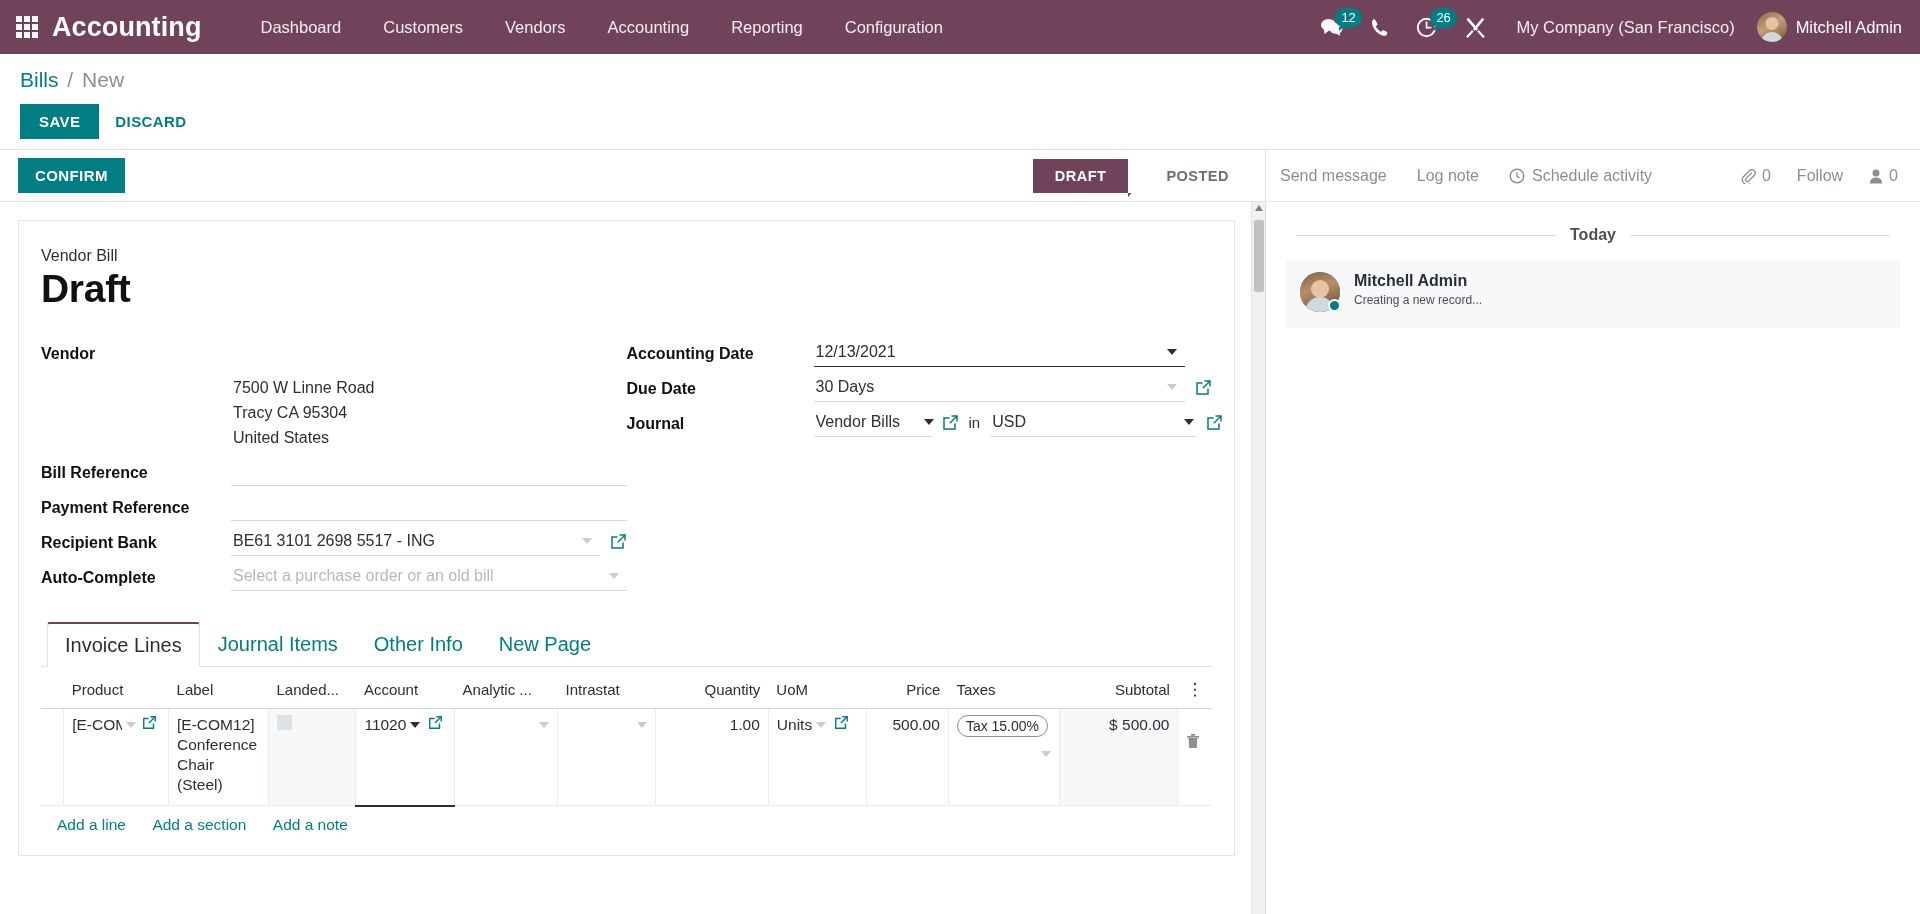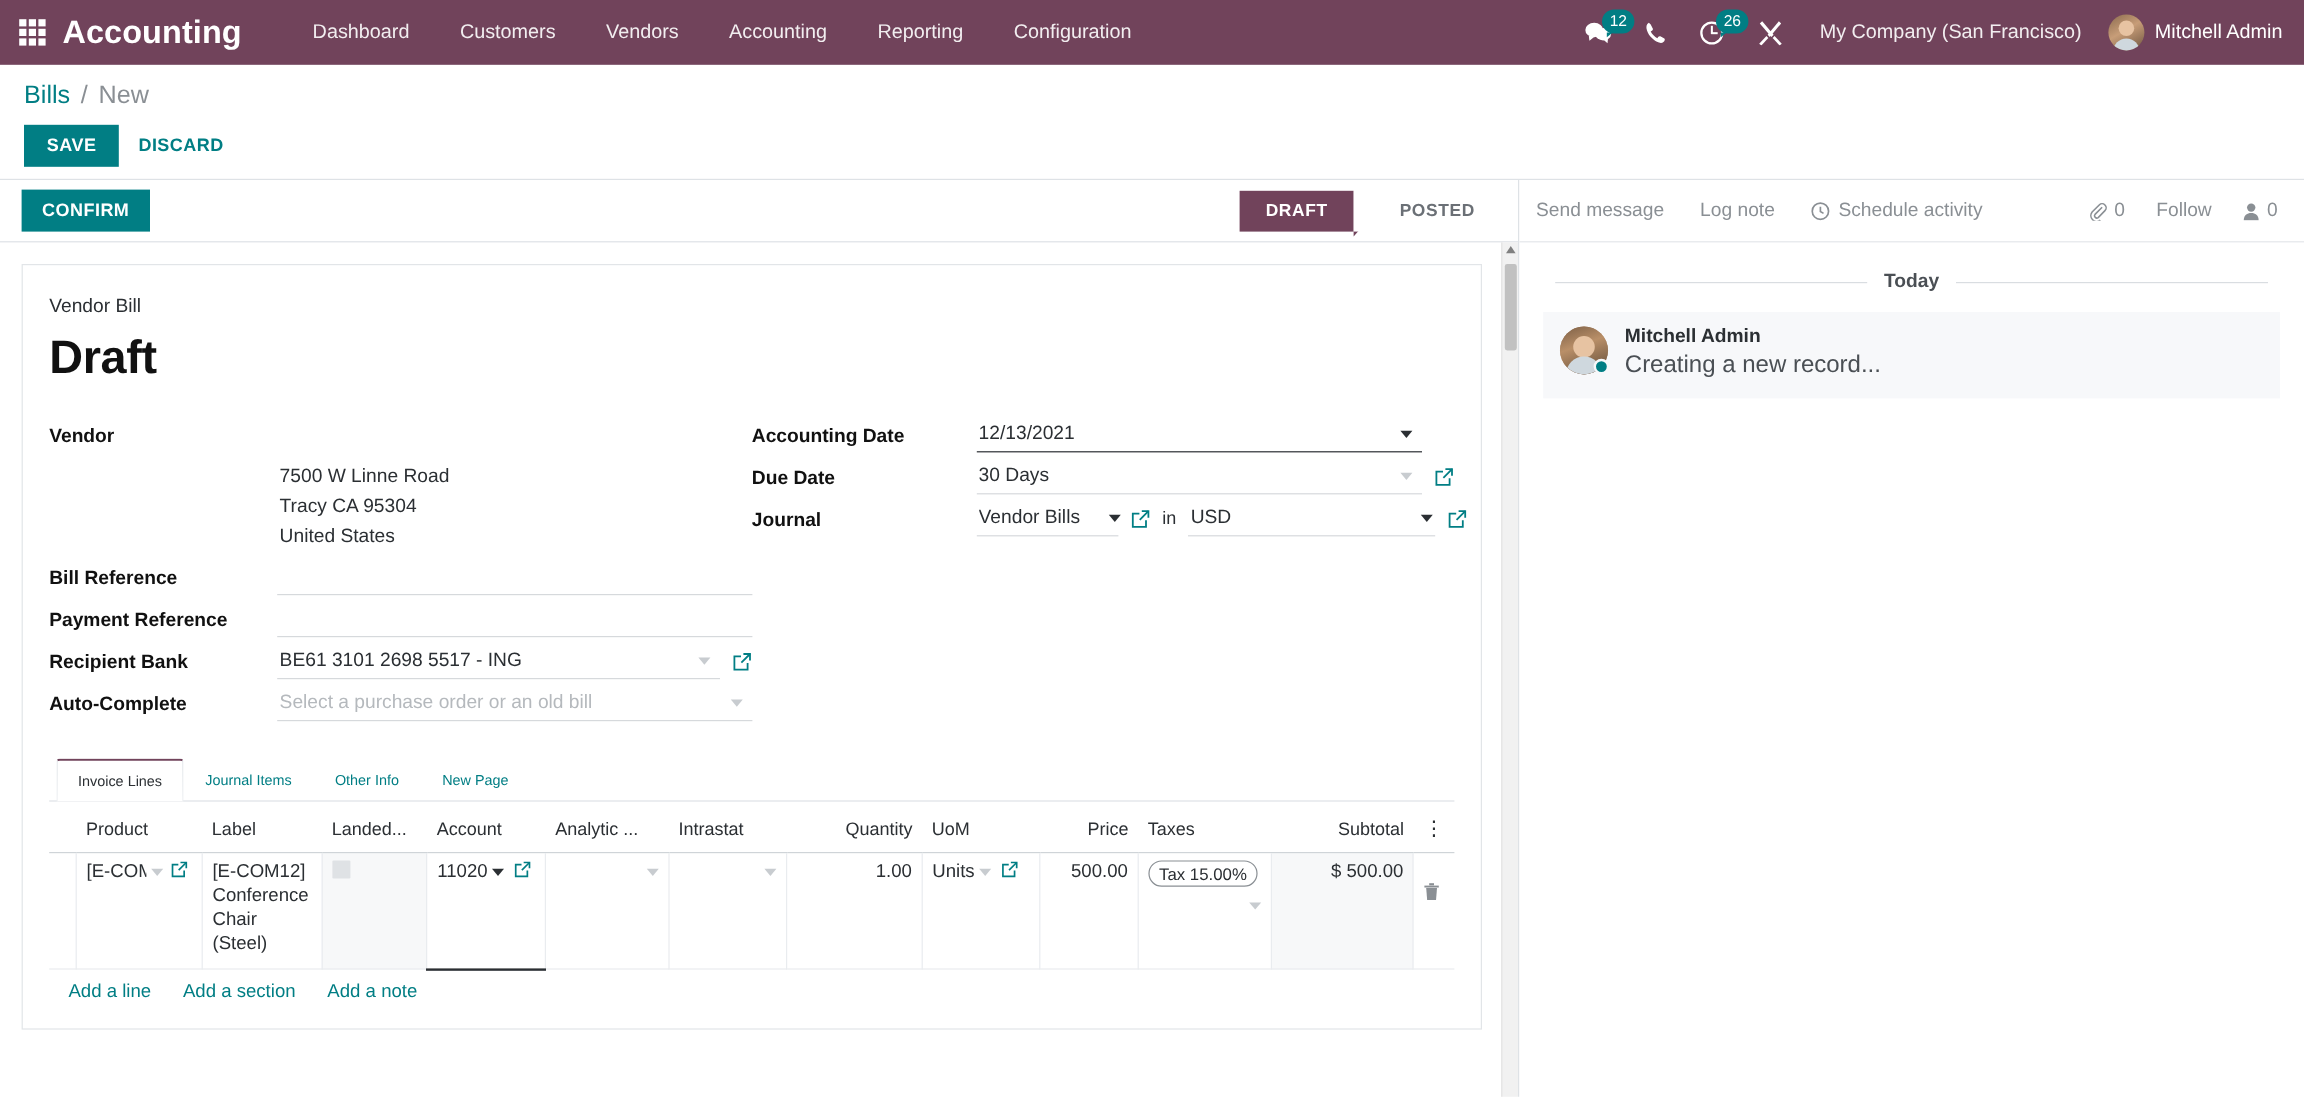--- a/index.html
+++ b/index.html
@@ -198,21 +198,21 @@
   }
 
   
   .sheet-wrap { padding: 18px 30px 0 18px; overflow: hidden; height: calc(100% - 52px); }
   .sheet {
     border: 1px solid #e2e5e8;
     background: #fff;
     padding: 26px 22px 12px 22px;
     min-height: 620px;
   }
-  .sub-title { font-size: 16px; color: #2b2f33; margin-bottom: 12px; }
+  .sub-title { font-size: 16px; color: #2b2f33; margin-bottom: 2px; }
   .rec-title {
     font-size: 39px; font-weight: bold; color: #111; letter-spacing: -0.3px;
     margin: 0 0 26px 0;
   }
 
   .fgroups { display: flex; gap: 0px; }
   .fgroup { width: 50%; }
   .frow { display: flex; align-items: flex-start; margin-bottom: 0px; min-height: 35px; }
   .flabel {
     font-size: 16px; font-weight: bold; color: #111;
@@ -252,21 +252,21 @@
     font-size: 16px; color: #2b2f33; line-height: 25px;
     padding-left: 2px;
   }
   .addr-block { padding-top: 3px; padding-bottom: 6px; }
   .inline-word { font-size: 15px; color:#2b2f33; margin: 0 10px; }
 
   
   .notebook { margin-top: 26px; }
   .tabs { display: flex; border-bottom: 1px solid #dee2e6; padding-left: 6px; }
   .tab {
-    font-size: 12px; color: #017e84; padding: 10px 17px 9px 17px;
+    font-size: 20px; color: #017e84; padding: 10px 17px 9px 17px;
     cursor: pointer; border: 1px solid transparent; margin-bottom: -1px;
     background: transparent;
   }
   .tab.active {
     color: #2b2f33; background: #fff;
     border: 1px solid #dee2e6; border-bottom-color: #fff;
     border-top: 2px solid #71435b; border-radius: 3px 3px 0 0;
   }
   .lines-table { width: 100%; border-collapse: collapse; margin-top: 8px; }
   .lines-table th {
@@ -361,21 +361,21 @@
     content:""; position:absolute; left:50%; bottom:-3px;
     width:30px; height:18px; border-radius:15px 15px 0 0;
     background:#cfd8de; transform:translateX(-50%);
   }
   .presence-dot {
     position:absolute; bottom:0px; right:-1px;
     width:13px; height:13px; border-radius:50%;
     background:#017e84; border:2px solid #f7f8fa;
   }
   .msg-author { font-size: 16px; font-weight: bold; color: #2b2f33; }
-  .msg-body { font-size: 20px; color: #4a4f54; margin-top: 3px; }
+  .msg-body { font-size: 12px; color: #4a4f54; margin-top: 3px; }
   svg { display: block; }
 </style>
 </head>
 <body>
 
 <div class="navbar">
   <div class="apps-grid">
     <i></i>
       <i></i>
       <i></i>

